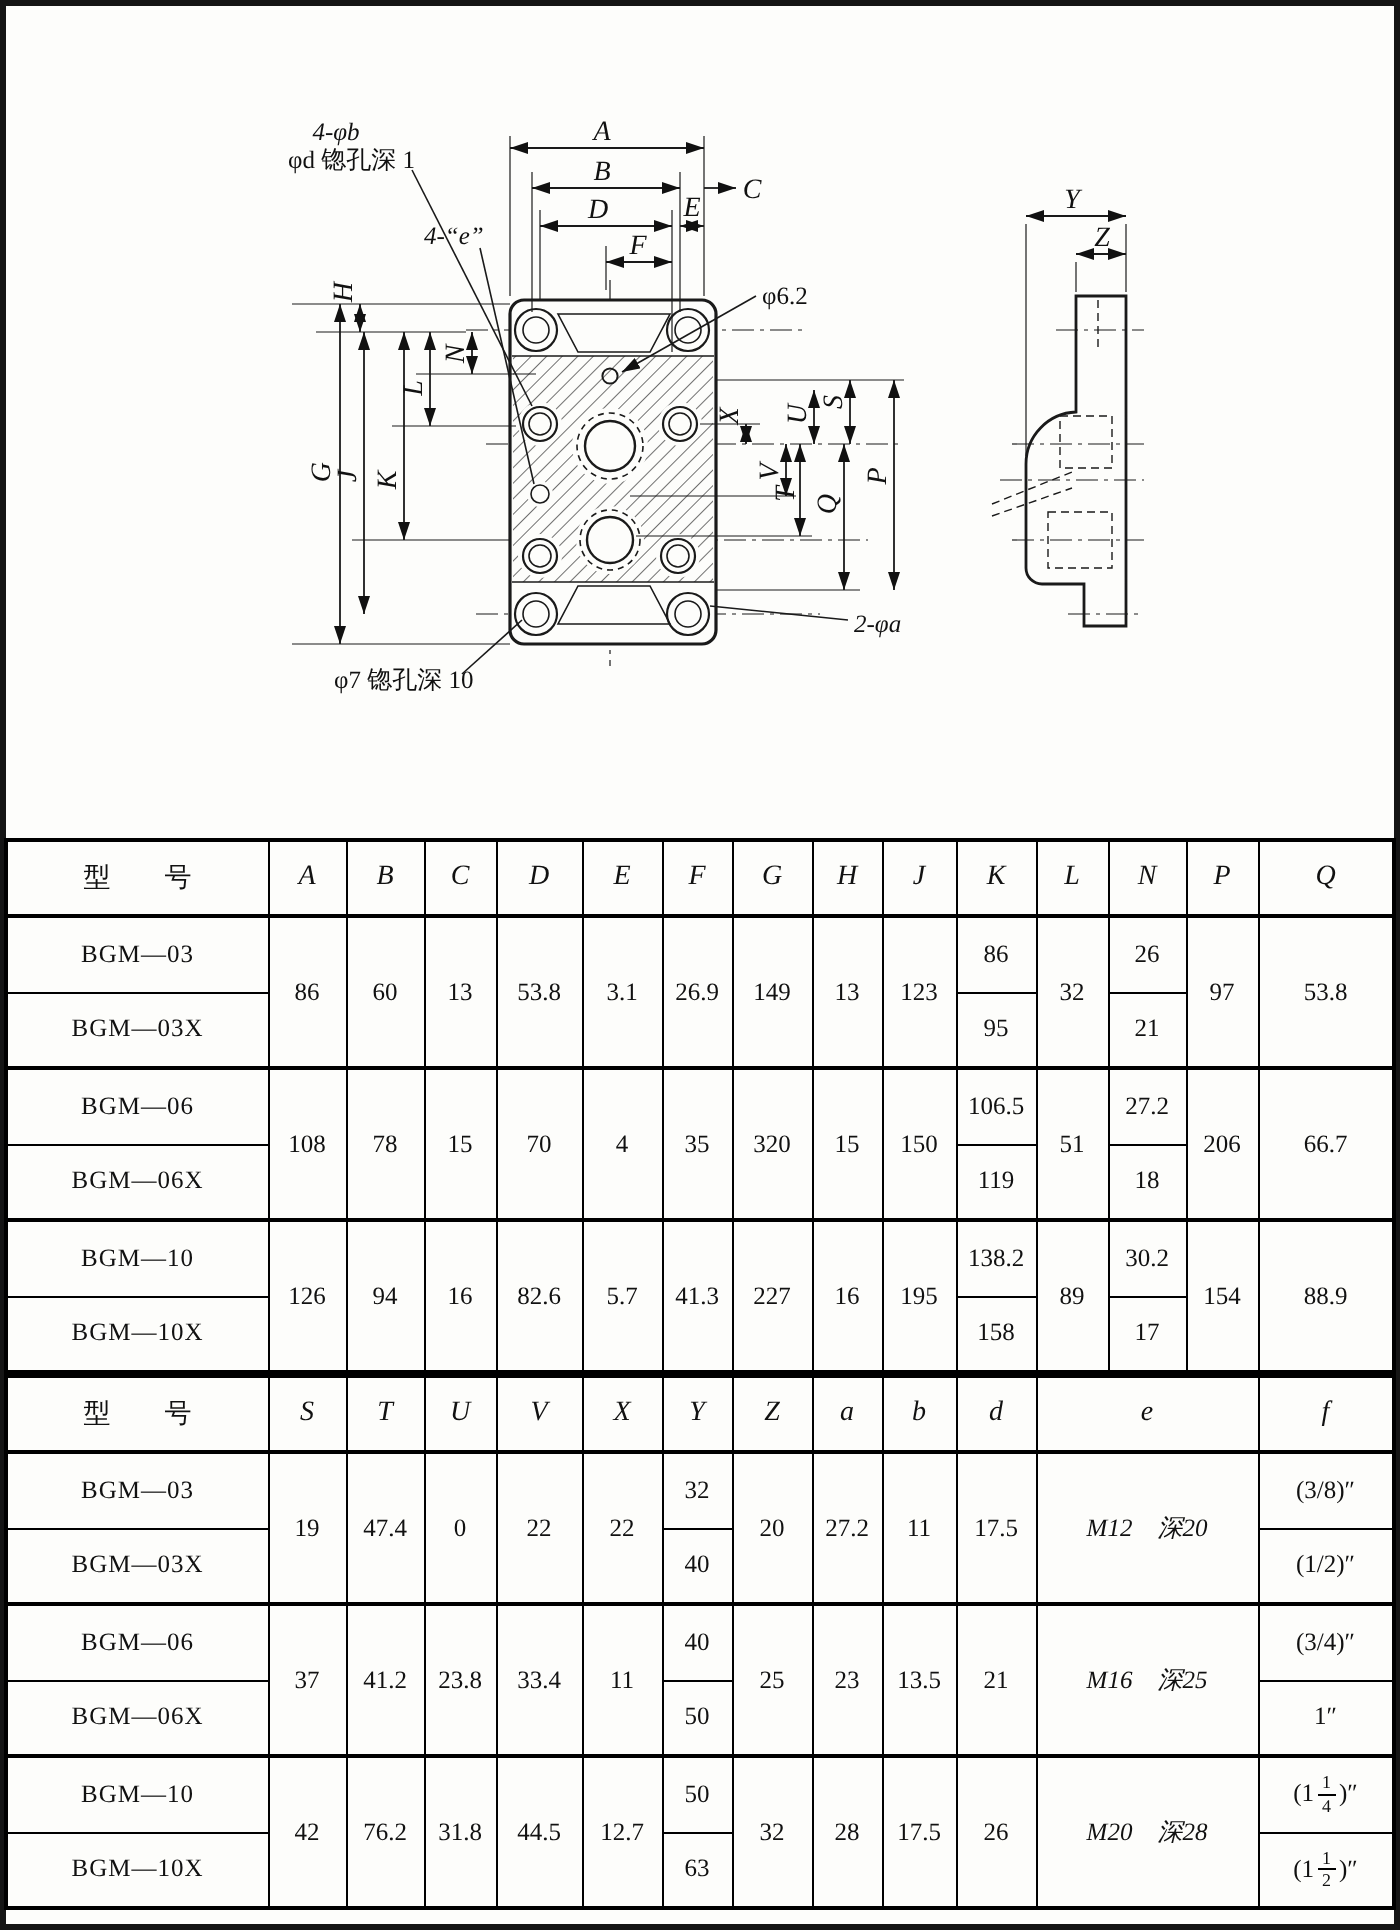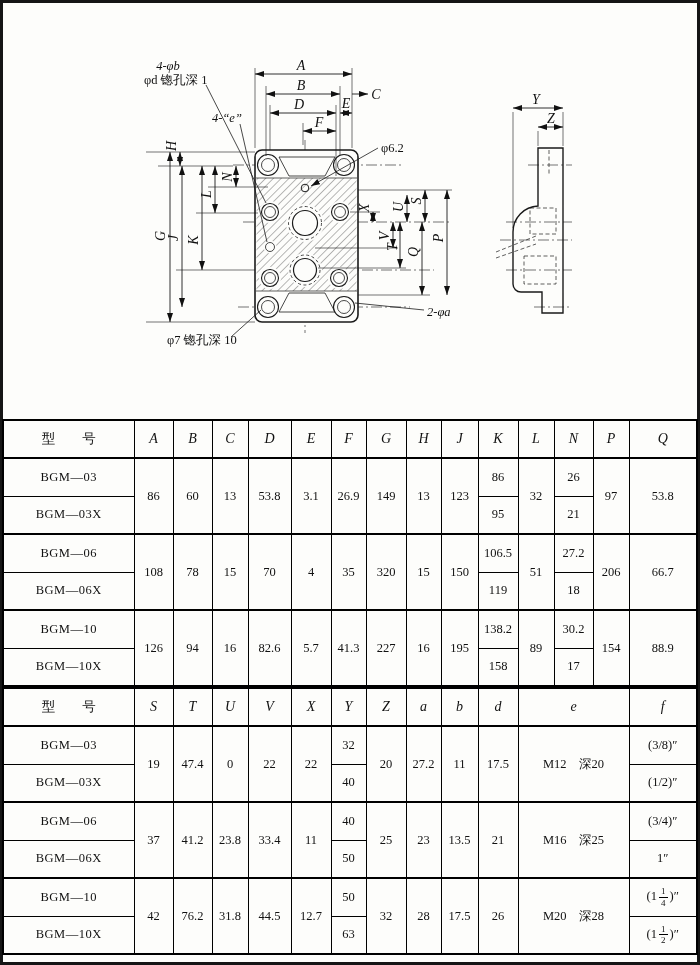--- a/index.html
+++ b/index.html
@@ -20,21 +20,21 @@
     border:1px solid #000;text-align:center;vertical-align:middle;
     font-size:12.5px;padding:0;overflow:hidden;white-space:nowrap;
   }
   .dims th{font-style:italic;font-weight:normal;font-size:14px;height:36px;}
   .dims th.mh{font-style:normal;font-size:13.5px;}
   .dims tr{height:38px;}
   .dims td.model{font-size:12.5px;letter-spacing:0.5px;}
   .dims thead th{border-bottom:2px solid #000;}
   .dims tr.gend td{border-bottom:2px solid #000;}
   .dims td[rowspan]{border-bottom:2px solid #000;}
-  .dims td.ecell{}
+  .dims td.ecell{font-style:italic;}
   .vfrac{display:inline-block;vertical-align:-5px;text-align:center;font-size:9px;line-height:1.15;margin:0 2px;}
   .vfrac .num{display:block;border-bottom:1px solid #000;padding:0 2px;}
   .vfrac .den{display:block;}
   svg text{fill:#111;}
 </style>
 </head>
 <body>
 
 <div class="frame"></div>
 

